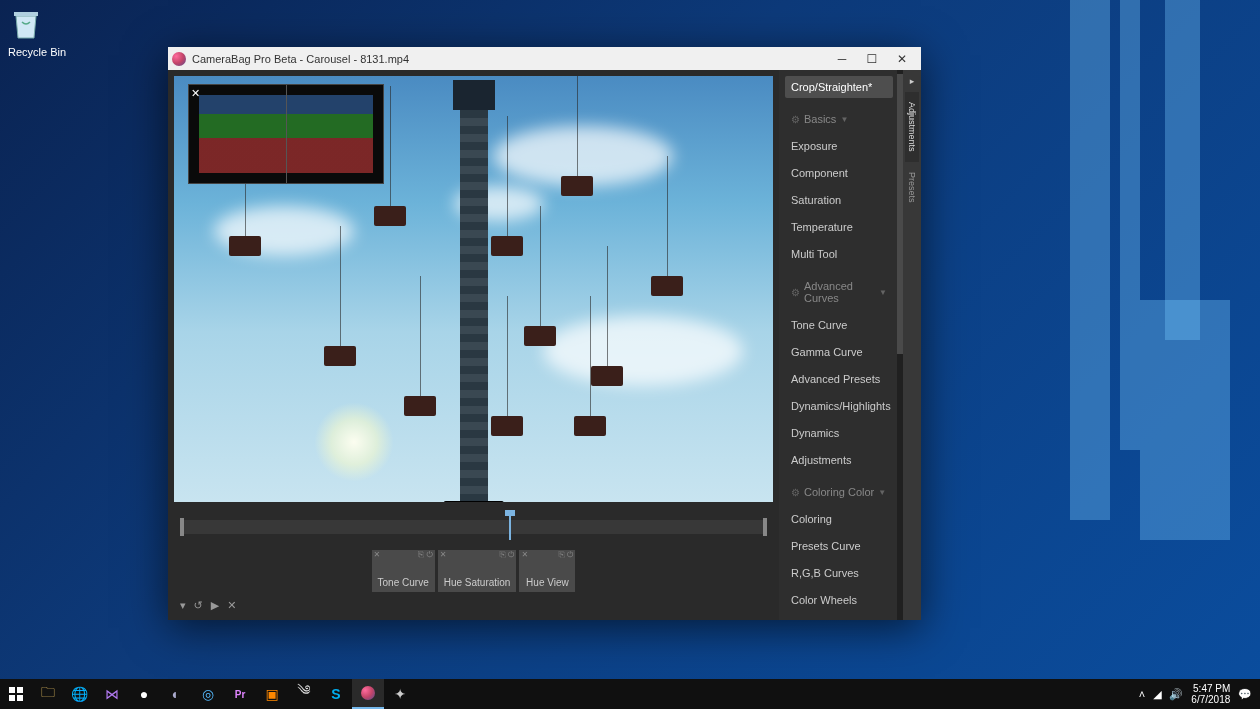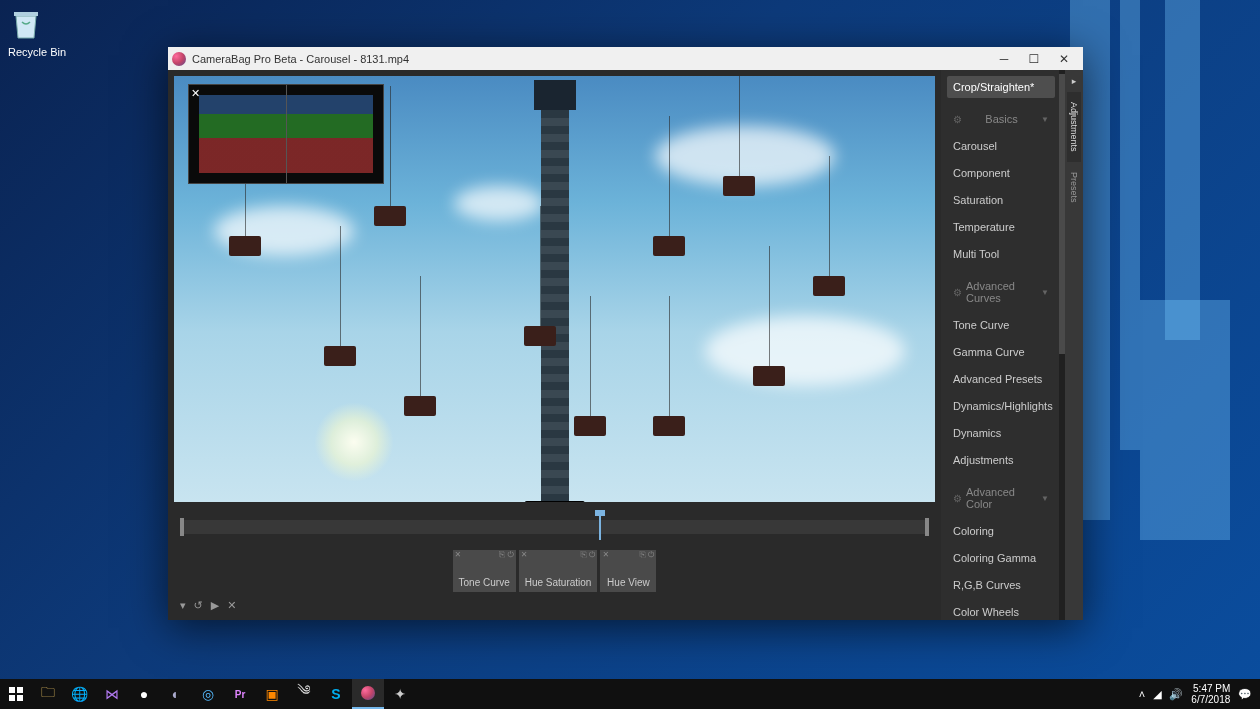--- a/index.html
+++ b/index.html
@@ -22,21 +22,21 @@
 
 .taskbar { position: absolute; bottom: 0; left: 0; right: 0; height: 30px; background: #101010; display: flex; align-items: center; }
 .taskbar-left { display: flex; align-items: center; height: 100%; }
 .taskbar-item { width: 32px; height: 30px; display: flex; align-items: center; justify-content: center; color: #fff; font-size: 14px; cursor: pointer; }
 .taskbar-item.active { background: #2a2a2a; border-bottom: 2px solid #76b9ed; }
 .taskbar-spacer { flex: 1; }
 .taskbar-right { display: flex; align-items: center; color: #fff; font-size: 11px; padding-right: 8px; gap: 8px; }
 .taskbar-clock { text-align: right; line-height: 1.1; font-size: 10px; }
 
 
-.app-window { position: absolute; top: 47px; left: 168px; width: 915px; height: 573px; background: #1e1e1e; box-shadow: 0 8px 40px rgba(0,0,0,0.6); display: flex; flex-direction: column; }
+.app-window { position: absolute; top: 47px; left: 168px; width: 753px; height: 573px; background: #1e1e1e; box-shadow: 0 8px 40px rgba(0,0,0,0.6); display: flex; flex-direction: column; }
 .titlebar { height: 23px; background: #f0f0f0; display: flex; align-items: center; padding: 0 4px; font-size: 11px; color: #333; }
 .titlebar-icon { width: 14px; height: 14px; margin-right: 6px; border-radius: 50%; background: radial-gradient(circle at 30% 30%, #ff6b9d, #c44569, #574b90); }
 .titlebar-title { flex: 1; }
 .titlebar-btn { width: 30px; height: 22px; display: flex; align-items: center; justify-content: center; color: #333; font-size: 12px; cursor: pointer; }
 
 .menubar { height: 20px; background: #383838; display: flex; align-items: center; font-size: 11px; color: #ccc; }
 .menu-item { padding: 0 10px; cursor: pointer; height: 100%; display: flex; align-items: center; }
 
 .app-body { flex: 1; display: flex; background: #2a2a2a; overflow: hidden; }
 
@@ -79,21 +79,21 @@
 .effect-chip { background: #4a4a4a; color: #ccc; font-size: 10px; display: flex; flex-direction: column; justify-content: space-between; min-width: 56px; cursor: pointer; }
 .effect-chip-header { height: 10px; display: flex; justify-content: space-between; padding: 0 2px; font-size: 8px; color: #888; }
 .effect-chip-label { padding: 2px 6px 4px; text-align: center; line-height: 1.1; }
 
 .controls-row { height: 18px; display: flex; align-items: center; gap: 8px; padding: 0 6px; color: #999; font-size: 11px; }
 .control-ico { cursor: pointer; }
 
 .side-panel { width: 118px; background: #2e2e2e; display: flex; flex-direction: column; overflow-y: auto; padding: 6px 4px 6px 6px; gap: 5px; font-size: 11px; color: #ccc; }
 .side-item { padding: 5px 6px; cursor: pointer; border-radius: 2px; }
 .side-item.primary { background: #4e4e4e; color: #fff; font-weight: 500; }
-.side-item.section { color: #888; display: flex; align-items: center; gap: 4px; padding-top: 10px; justify-content: space-between; }
+.side-item.section { color: #888; display: flex; align-items: center; gap: 4px; padding-top: 10px; }
 .side-item.section::before { content: '⚙'; font-size: 10px; opacity: 0.6; }
 .chev { font-size: 8px; opacity: 0.6; }
 
 .tab-rail { width: 18px; background: #383838; display: flex; flex-direction: column; align-items: center; font-size: 9px; color: #999; }
 .rail-arrow { padding: 6px 0; cursor: pointer; color: #ccc; }
 .rail-tab { writing-mode: vertical-rl; padding: 10px 2px; cursor: pointer; }
 .rail-tab.active { background: #2e2e2e; color: #ddd; }
 
 .side-scroll { width: 6px; background: #202020; }
 .side-scroll-thumb { width: 100%; height: 280px; background: #4a4a4a; margin-top: 4px; }
@@ -189,43 +189,43 @@
       </div>
     </div>
 
     <div class="side-panel">
       <div class="side-item primary">Crop/Straighten*</div>
 
       <div class="side-item section">
           <span>Basics</span> 
           <span class="chev">▼</span>
         </div>
-      <div class="side-item">Carousel</div>
+      <div class="side-item">Exposure</div>
       <div class="side-item">Component</div>
       <div class="side-item">Saturation</div>
       <div class="side-item">Temperature</div>
       <div class="side-item">Multi Tool</div>
 
       <div class="side-item section">
           <span>Advanced Curves</span> 
           <span class="chev">▼</span>
         </div>
       <div class="side-item">Tone Curve</div>
       <div class="side-item">Gamma Curve</div>
       <div class="side-item">Advanced Presets</div>
       <div class="side-item">Dynamics/Highlights</div>
       <div class="side-item">Dynamics</div>
       <div class="side-item">Adjustments</div>
 
       <div class="side-item section">
-          <span>Advanced Color</span> 
+          <span>Coloring Color</span> 
           <span class="chev">▼</span>
         </div>
       <div class="side-item">Coloring</div>
-      <div class="side-item">Coloring Gamma</div>
+      <div class="side-item">Presets Curve</div>
       <div class="side-item">R,G,B Curves</div>
       <div class="side-item">Color Wheels</div>
       <div class="side-item">Component Curve</div>
 
     </div>
     <div class="side-scroll">
         <div class="side-scroll-thumb"></div>
       </div>
     <div class="tab-rail">
       <div class="rail-arrow">▸</div>

